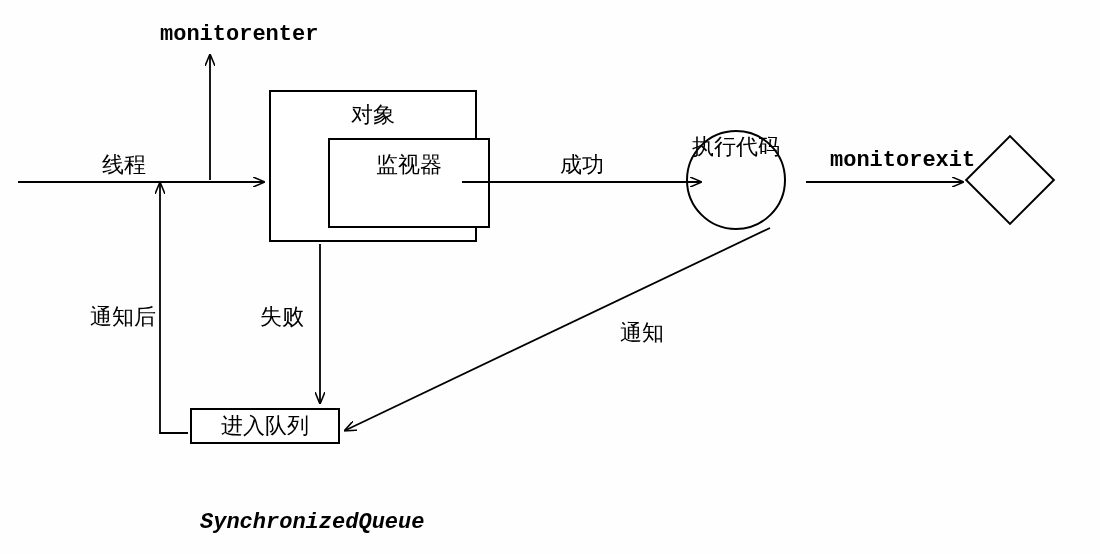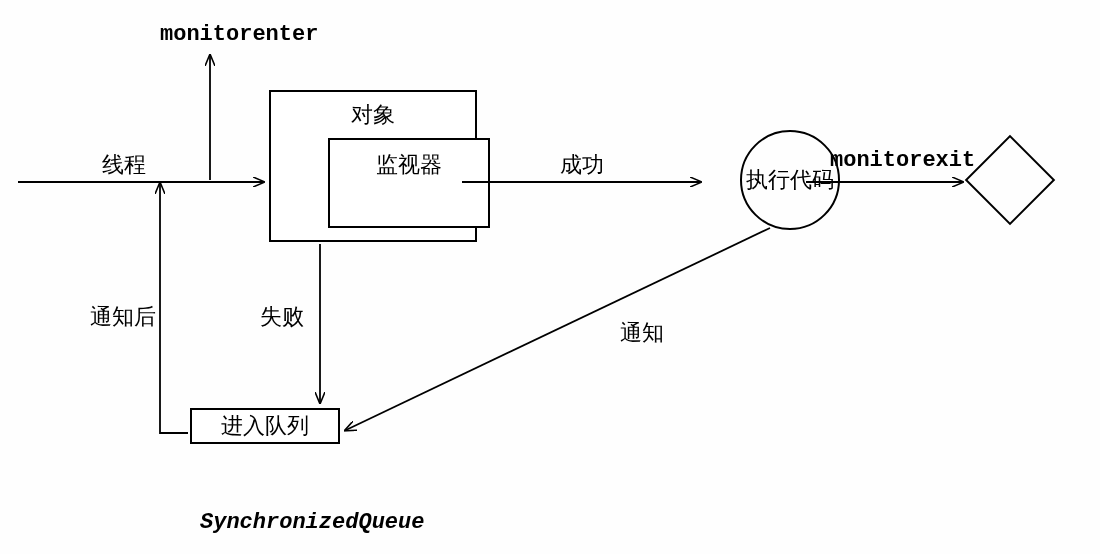--- a/index.html
+++ b/index.html
@@ -39,21 +39,21 @@
 <div class="box" style="left:269px; top:90px; width:208px; height:152px;">
   <div class="label" style="position:absolute; left:0; right:0; top:8px; text-align:center;">对象</div>
 
   <div class="box" style="left:12px; top:46px; width:162px; height:90px; text-align:center;margin-left:45px;">
     <div class="label" style="position:absolute; left:0; right:0; top:10px; text-align:center;">监视器</div>
   </div>
 </div>
 
 <div class="label" style="left:560px; top:150px;">成功</div>
 
-<div style="position:absolute; left:740px; top:130px; width:100px; height:100px; border:2px solid #000; border-radius:50%; display:flex; align-items:center; justify-content:center;">
+<div style="position:absolute; left:686px; top:130px; width:100px; height:100px; border:2px solid #000; border-radius:50%; display:flex; align-items:flex-start; justify-content:center;">
   <span class="label" style="position:static;">执行代码</span>
 </div>
 
 <div class="label mono" style="left:830px; top:148px;">monitorexit</div>
 
 <div style="position:absolute; left:965px; top:135px; width:90px; height:90px;">
   <div style="position:absolute; left:50%; top:50%; width:64px; height:64px; border:2px solid #000; transform:translate(-50%,-50%) rotate(45deg);"></div>
 </div>
 
 <div class="label" style="left:260px; top:302px;">失败</div>

